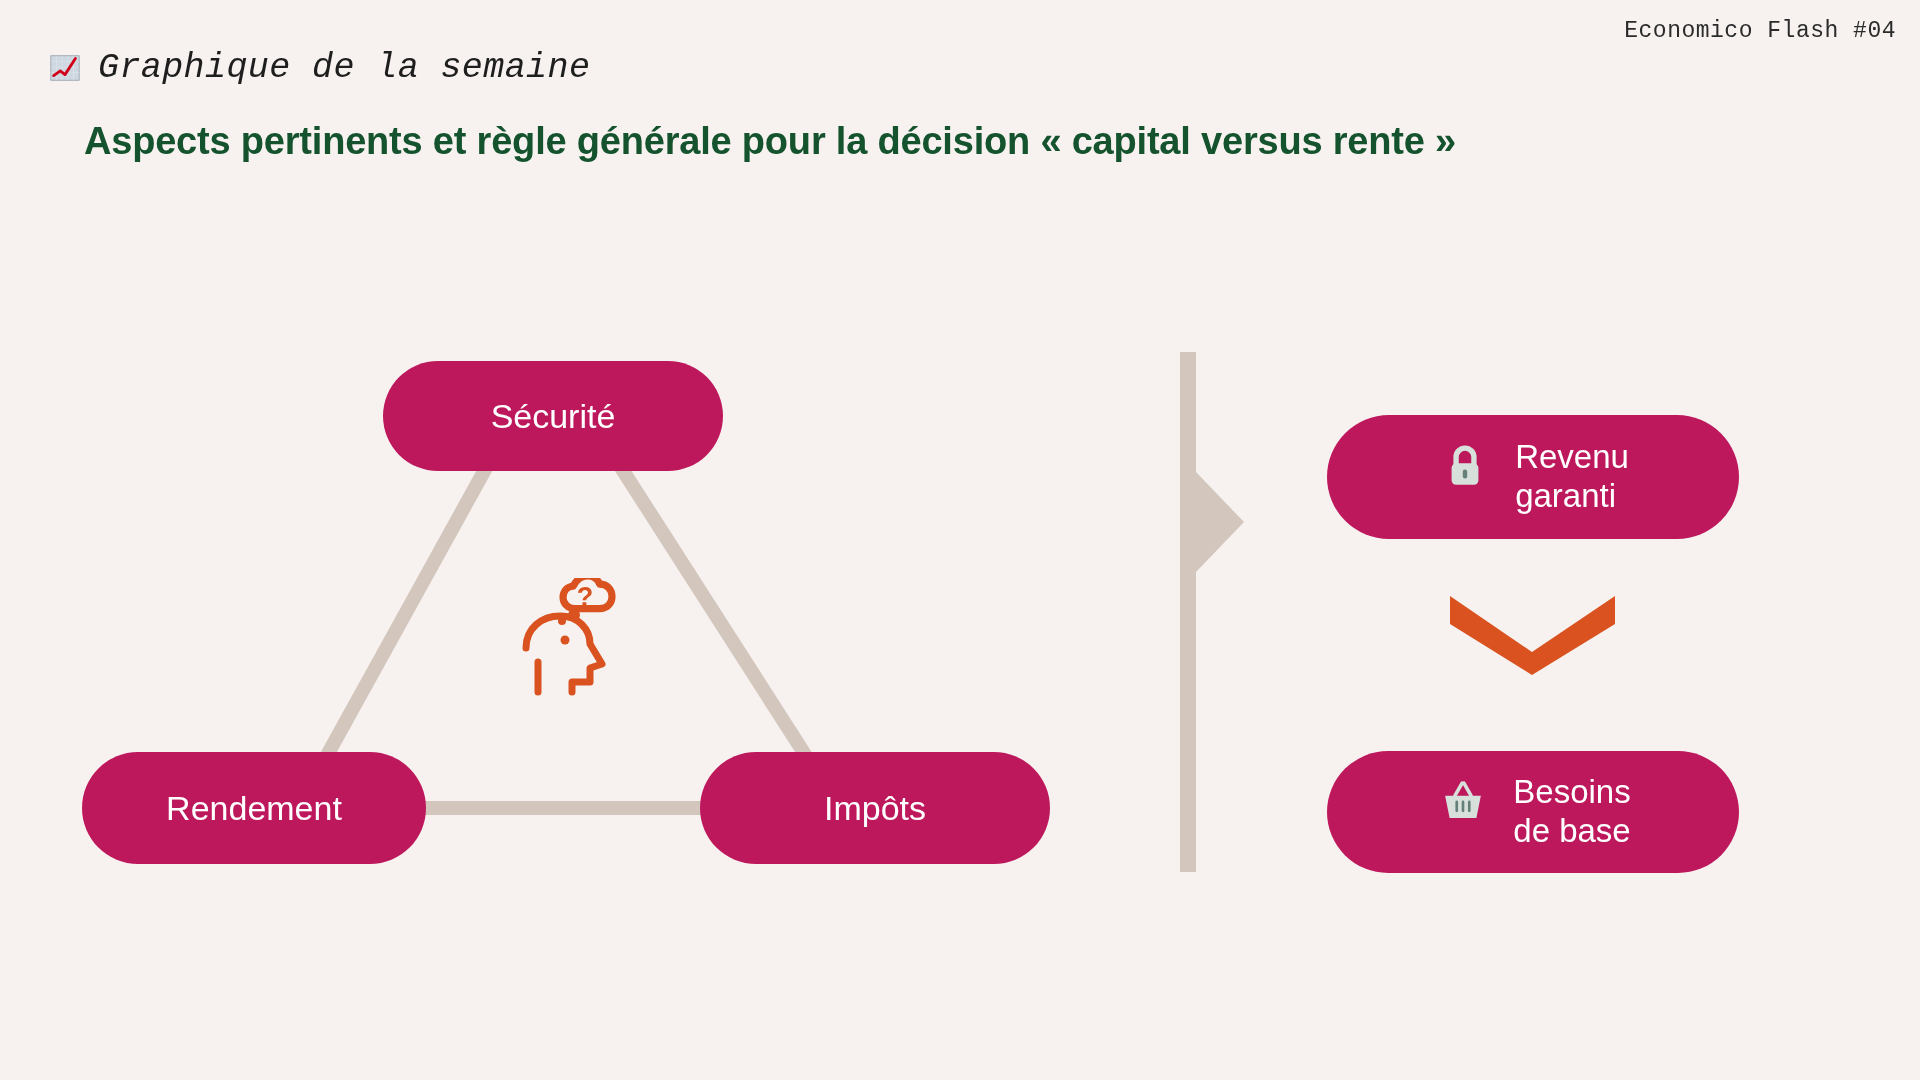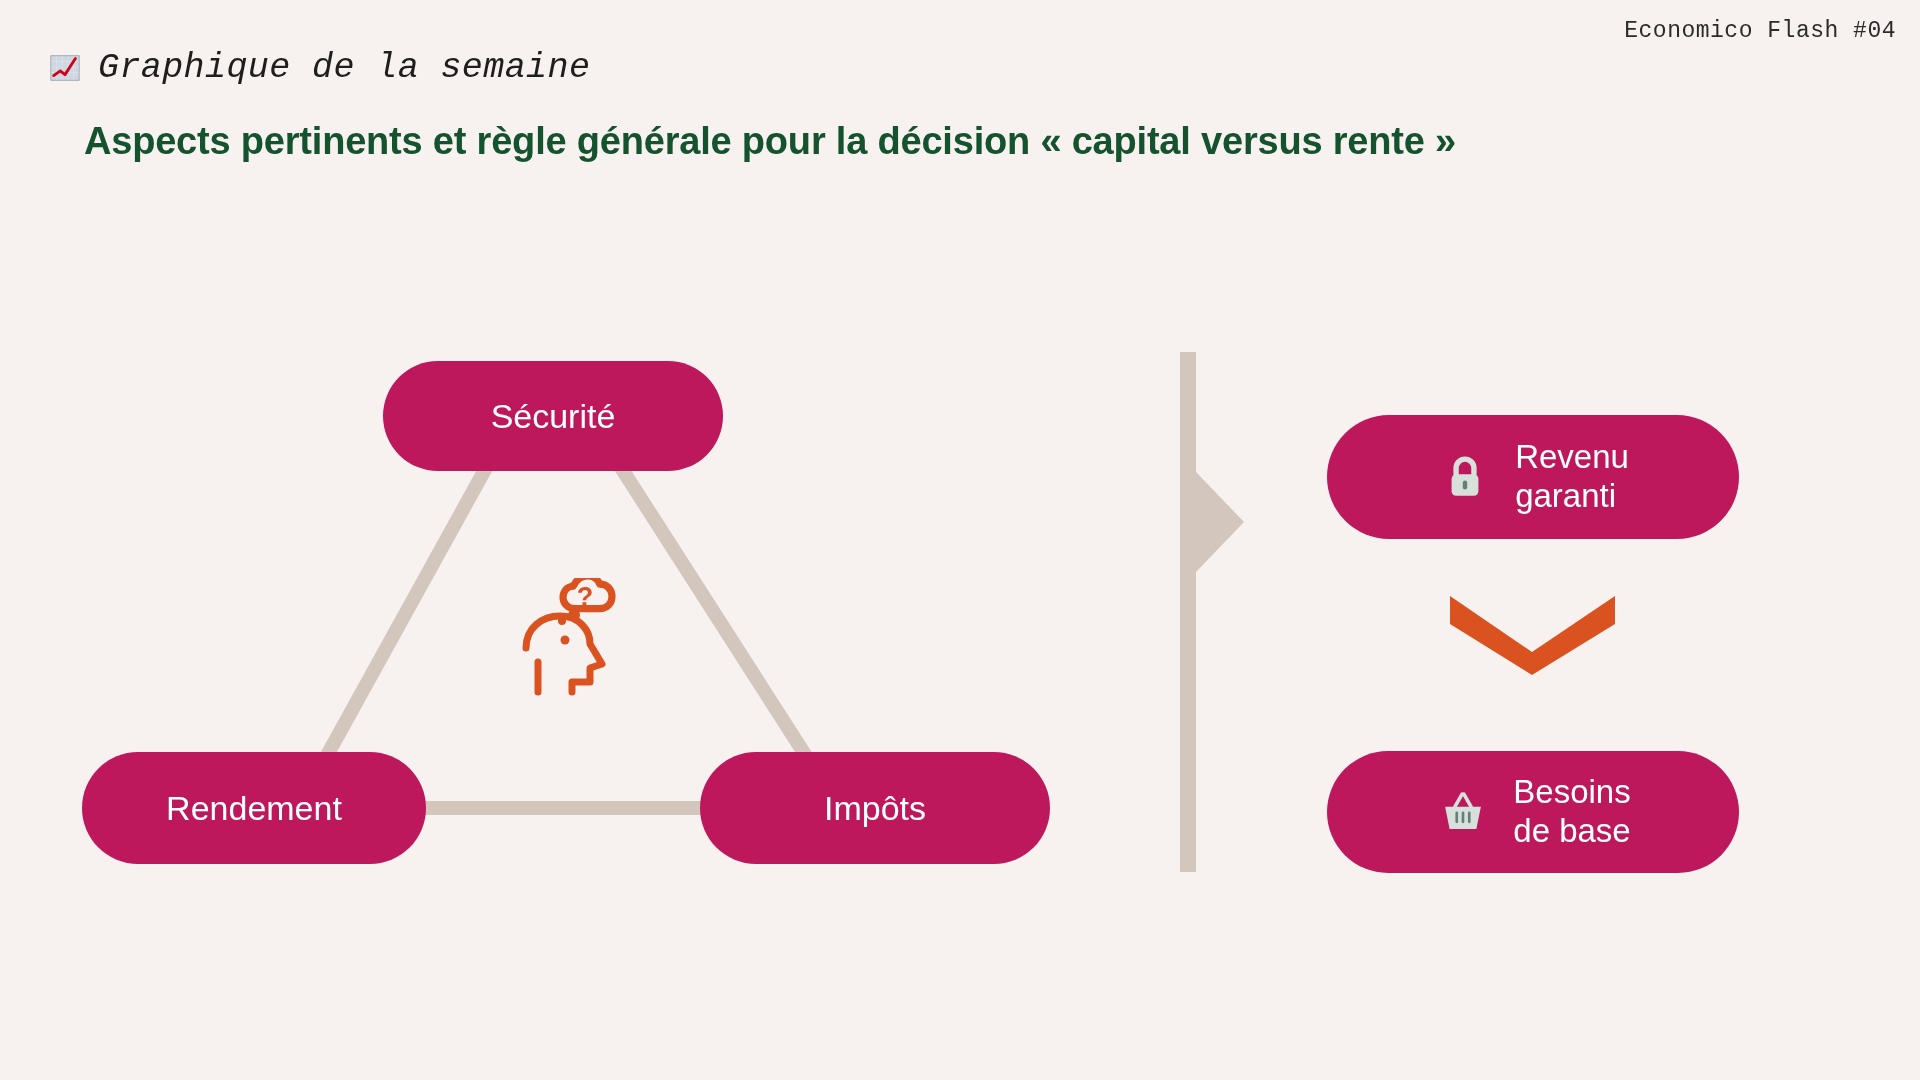--- a/index.html
+++ b/index.html
@@ -104,21 +104,21 @@
     width: 344px; height: 112px;
   }
   #pill-impots {
     left: 700px; top: 752px;
     width: 350px; height: 112px;
   }
 
   
   .pill-icon-row {
     display: flex;
-    align-items: center;
+    align-items: flex-start;
     gap: 22px;
     padding: 0 30px;
     box-sizing: border-box;
     width: 100%;
     justify-content: center;
   }
   .pill-icon {
     flex: 0 0 auto;
     width: 56px;
     height: 56px;

